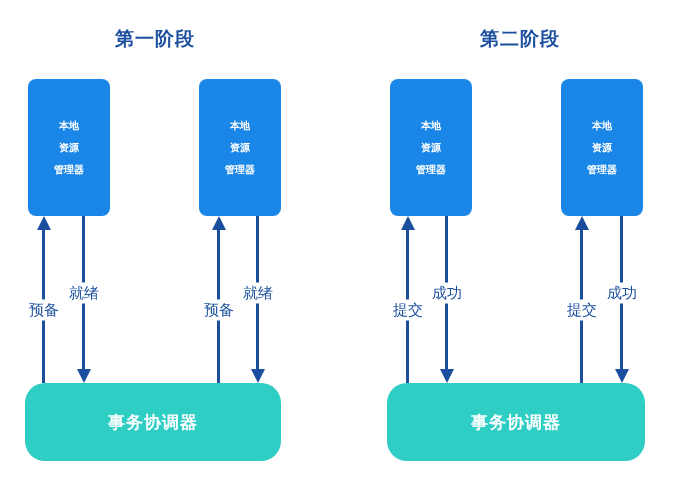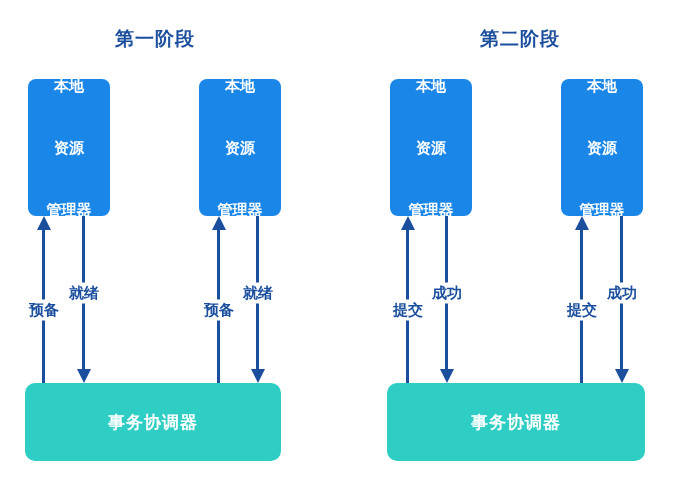--- a/index.html
+++ b/index.html
@@ -23,26 +23,26 @@
     font-size:19px;font-weight:bold;
     color:var(--arrow);
     letter-spacing:1px;
   }
   .rm-box{
     position:absolute;top:79px;width:82px;height:137px;
     background:var(--manager-box);
     border-radius:8px;
     color:var(--text-on-box);
     display:flex;flex-direction:column;justify-content:center;align-items:center;
-    font-size:15px;font-weight:bold;line-height:22px;text-align:center;gap:40px;
+    font-size:10px;font-weight:bold;line-height:22px;text-align:center;
   }
   .coord-box{
     position:absolute;top:383px;height:78px;
     background:var(--coordinator-box);
-    border-radius:10px;
+    border-radius:20px;
     color:var(--text-on-box);
     display:flex;justify-content:center;align-items:center;
     font-size:17px;font-weight:bold;letter-spacing:1px;
   }
   .vline{
     position:absolute;width:3px;
     background:var(--arrow);
   }
   .tri-up{
     position:absolute;width:0;height:0;
@@ -54,21 +54,21 @@
     position:absolute;width:0;height:0;
     border-left:7px solid transparent;
     border-right:7px solid transparent;
     border-top:14px solid var(--arrow);
   }
   .arrow-label{
     position:absolute;
     transform:translate(-50%,-50%);
     background:var(--background);
     padding:1px 2px;
-    font-size:15px;font-weight:bold;
+    font-size:15px;font-weight:normal;
     color:var(--arrow);
     white-space:nowrap;
   }
 </style>
 </head>
 <body>
 
 <div class="canvas">
 
   <section>

